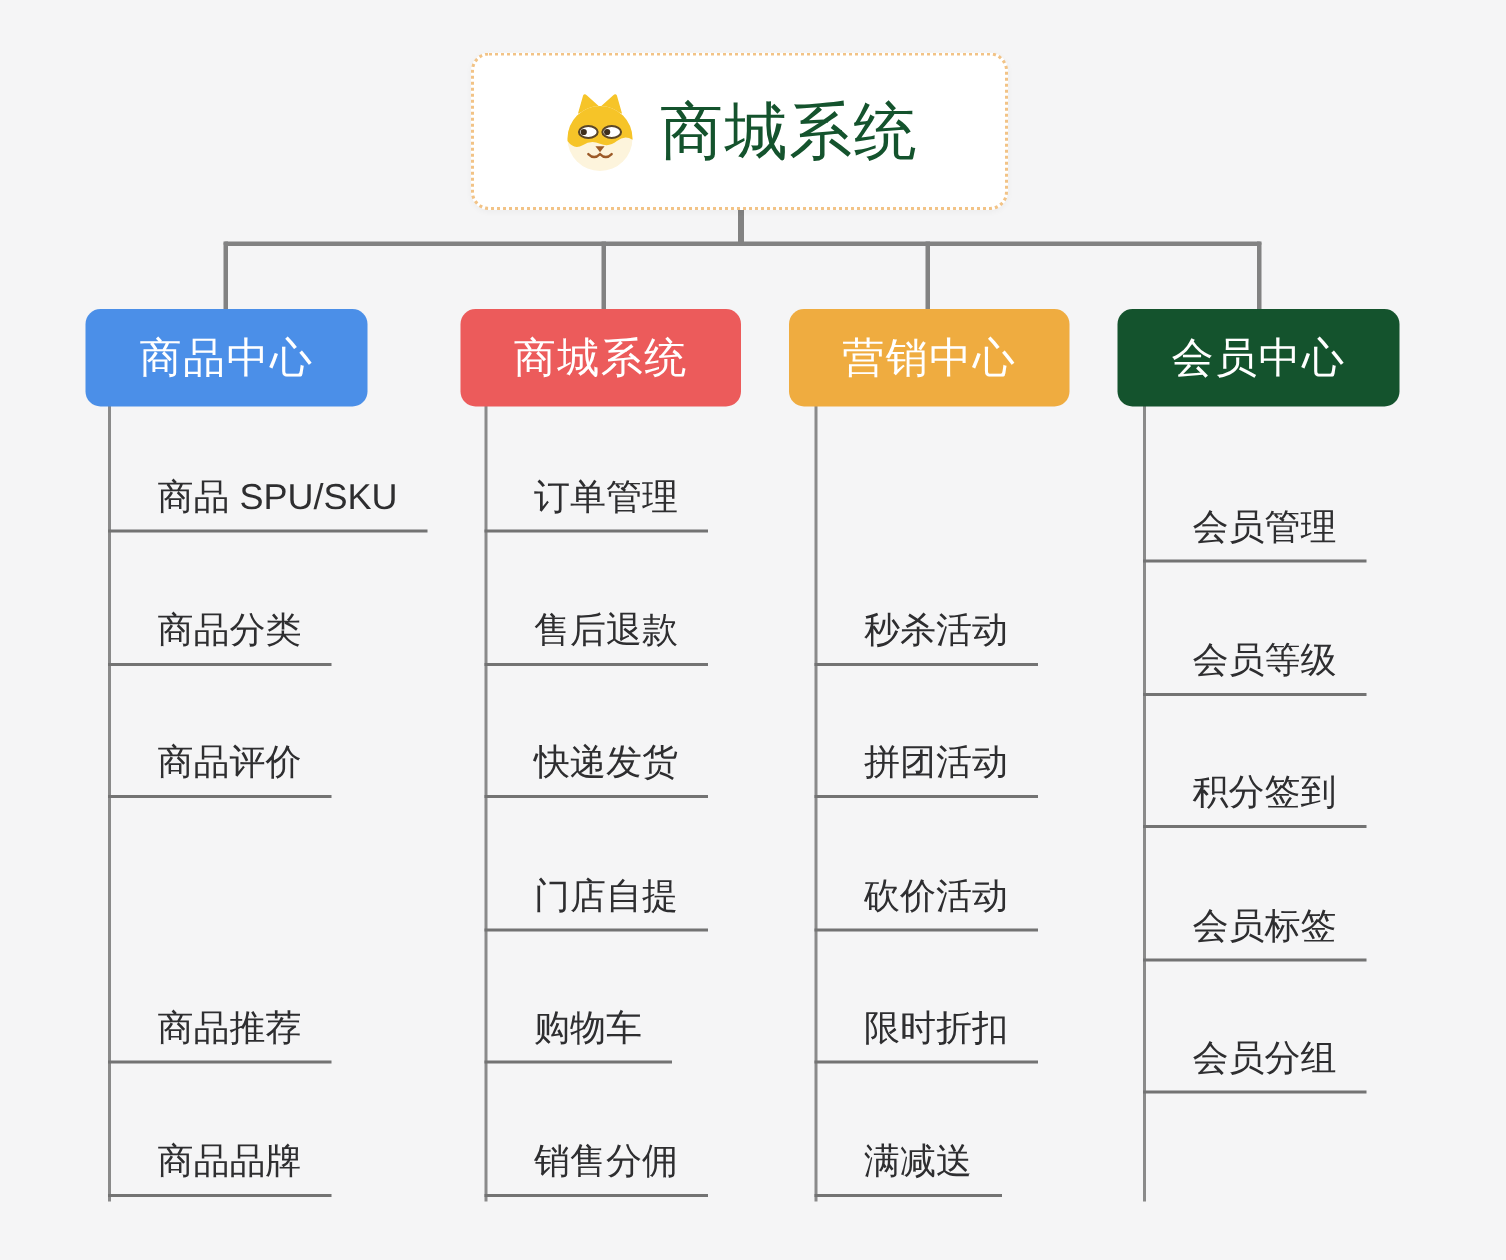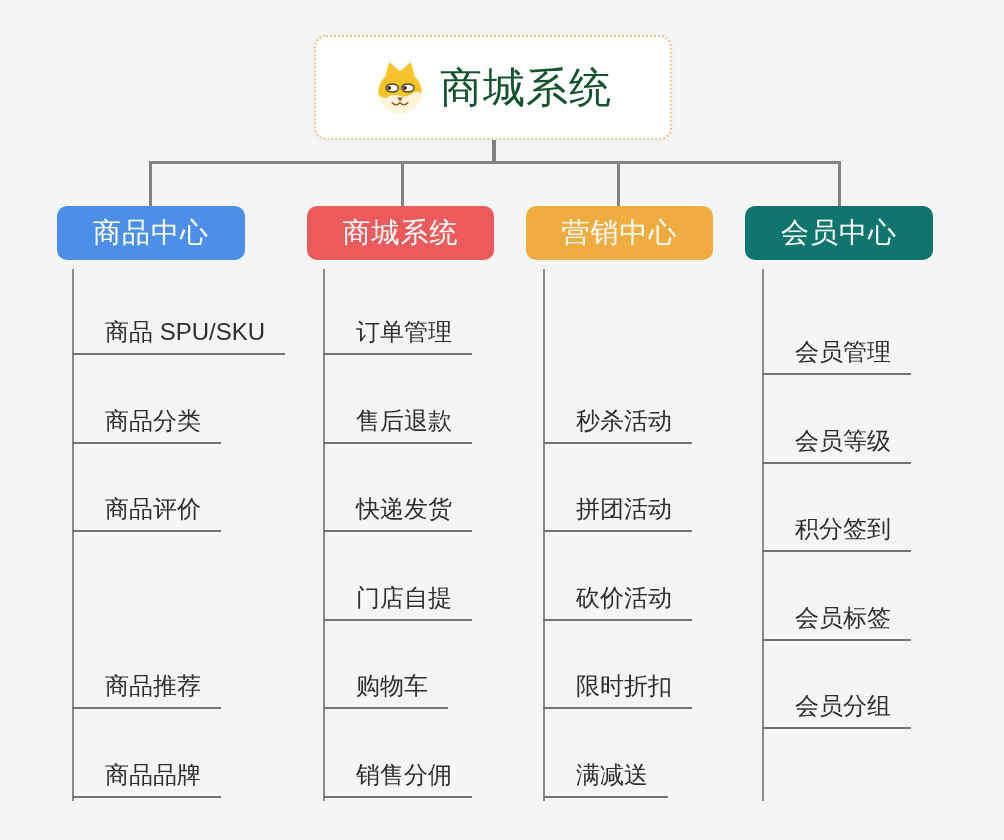--- a/index.html
+++ b/index.html
@@ -40,21 +40,21 @@
   }
   .root-title{
     font-size:42px;
     letter-spacing:1px;
     color:#14532d;
     text-align:center;
   }
   .root-icon{width:52px;height:54px;flex:0 0 auto;}
   
   .branch-header{
-    position:absolute;top:206px;height:54px;
+    position:absolute;top:206px;height:65px;
     border-radius:10px;
     display:flex;align-items:center;justify-content:center;
     color:#ffffff;font-size:28px;letter-spacing:1px;
     cursor:pointer;
   }
   .bh-1{left:57px;width:188px;}
   .bh-2{left:307px;width:187px;}
   .bh-3{left:526px;width:187px;}
   .bh-4{left:745px;width:188px;}
   
@@ -122,21 +122,21 @@
 
   <div class="branch-header bh-1" style="background: rgb(75, 143, 232);">
     <span>商品中心</span>
   </div>
   <div class="branch-header bh-2" style="background: rgb(236, 91, 91);">
     <span>商城系统</span>
   </div>
   <div class="branch-header bh-3" style="background: rgb(239, 172, 64);">
     <span>营销中心</span>
   </div>
-  <div class="branch-header bh-4" style="background: #0f766e;">
+  <div class="branch-header bh-4" style="background: #14532d;">
     <span>会员中心</span>
   </div>
 
   <div class="leaf col-1 row-1">商品 SPU/SKU</div>
   <div class="leaf col-1 row-2">商品分类</div>
   <div class="leaf col-1 row-3">商品评价</div>
   <div class="leaf col-1 row-5">商品推荐</div>
   <div class="leaf col-1 row-6">商品品牌</div>
 
   <div class="leaf col-2 row-1">订单管理</div>

